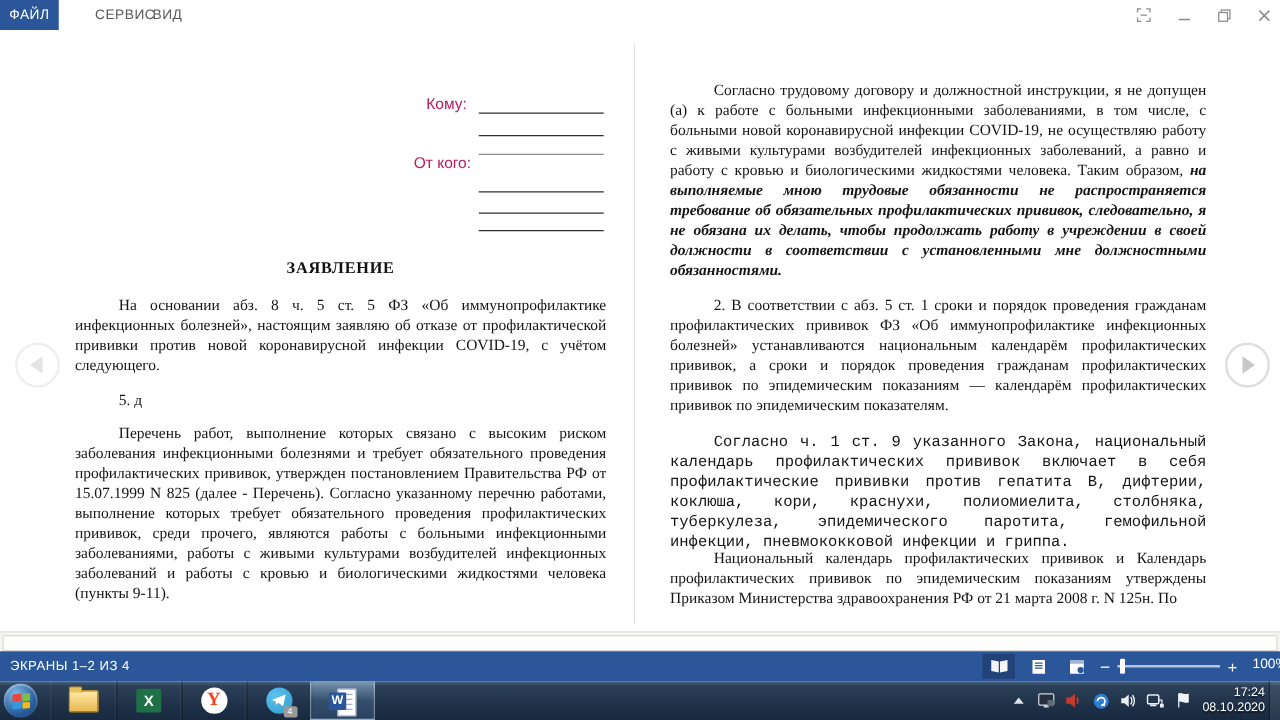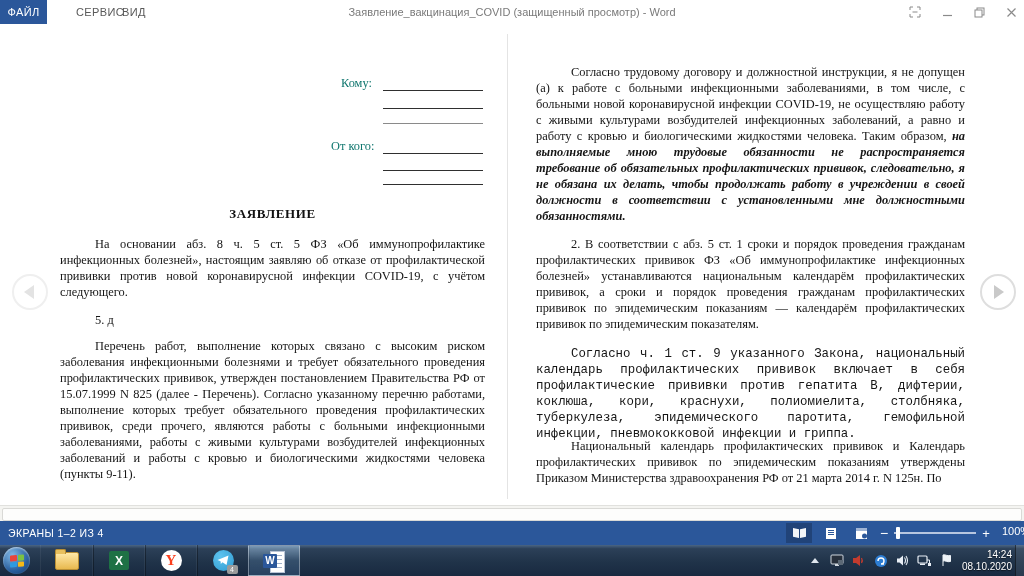--- a/index.html
+++ b/index.html
@@ -23,21 +23,21 @@
   
   .docarea{position:absolute;top:24px;left:0;width:1024px;height:481px;background:#fff;}
   .page-divider{position:absolute;left:507px;top:10px;width:1px;height:465px;background:#e4e4e4;}
 
   .doc-par{position:absolute;text-align:justify;font-family:"Liberation Serif",serif;
            font-size:12.4px;line-height:16px;color:#151515;text-indent:35px;margin:0;}
   .col-left{left:60px;width:425px;}
   .col-right{left:536px;width:429px;}
   .doc-heading{position:absolute;left:60px;width:425px;text-align:center;font-family:"Liberation Serif",serif;
                font-size:13px;font-weight:bold;color:#111;letter-spacing:.6px;margin:0;}
-  .addr-label{position:absolute;font-family:Liberation Serif, serif;font-size:12.4px;color:#0f766e;white-space:nowrap;}
+  .addr-label{position:absolute;font-family:Liberation Sans, sans-serif;font-size:12.4px;color:#be185d;white-space:nowrap;}
   .blank-line{position:absolute;width:100px;height:1px;background:#2f2f2f;}
   .blank-line.gray{background:#8a8a8a;}
   .emph{font-weight:bold;font-style:italic;}
 
   .nav-circle{position:absolute;width:32px;height:32px;border-radius:50%;top:250px;
               display:flex;align-items:center;justify-content:center;cursor:pointer;}
   .nav-left{left:12px;border:2px solid #efefef;color:#e3e3e3;}
   .nav-right{left:980px;border:2px solid #dedede;color:#c9c9c9;}
   .nav-tri{width:0;height:0;border-style:solid;}
   .nav-tri.l{border-width:7px 10px 7px 0;border-color:transparent currentColor transparent transparent;margin-right:2px;}
@@ -105,21 +105,20 @@
   .show-desktop{position:absolute;right:0;top:0;width:8px;height:31px;background:rgba(255,255,255,.08);
                 border-left:1px solid rgba(0,0,0,.5);cursor:pointer;}
 </style>
 </head>
 <body>
 
 <div class="titlebar">
   <div class="menu-file">ФАЙЛ</div>
   <div class="menu-item menu-service">СЕРВИС</div>
   <div class="menu-item menu-view">ВИД</div>
-  <div class="title-text">Заявление_вакцинация_COVID (защищенный просмотр) - Word</div>
   <div class="winbtns">
     <div class="winbtn">
       <svg width="12" height="12" viewBox="0 0 12 12">
           <g stroke="#8a8a8a" stroke-width="1" fill="none">
         <path d="M1 4 L1 1 L4 1"></path>
             <path d="M8 1 L11 1 L11 4"></path>
             <path d="M11 8 L11 11 L8 11"></path>
             <path d="M4 11 L1 11 L1 8"></path>
         <path d="M3.5 6 L8.5 6" stroke-width="1"></path>
           </g>
@@ -144,34 +143,34 @@
   </div>
 </div>
 
 <div class="docarea">
   <div class="page-divider"></div>
 
   <span class="addr-label" style="left:341px;top:52px;">Кому:</span>
   <div class="blank-line" style="left:383px;top:66px;"></div>
   <div class="blank-line" style="left:383px;top:84px;"></div>
   <div class="blank-line gray" style="left:383px;top:99px;"></div>
-  <span class="addr-label" style="left:331px;top:115px;">От кого:</span>
+  <span class="addr-label" style="left:331px;top:99px;">От кого:</span>
   <div class="blank-line" style="left:383px;top:129px;"></div>
   <div class="blank-line" style="left:383px;top:146px;"></div>
   <div class="blank-line" style="left:383px;top:160px;"></div>
 
   <h1 class="doc-heading" style="top:182px;">ЗАЯВЛЕНИЕ</h1>
   <p class="doc-par col-left" style="top:212px;">На основании абз. 8 ч. 5 ст. 5 ФЗ «Об иммунопрофилактике инфекционных болезней», настоящим заявляю об отказе от профилактической прививки против новой коронавирусной инфекции COVID-19, с учётом следующего.</p>
   <p class="doc-par col-left" style="top:288px;text-align:left;">5. д</p>
   <p class="doc-par col-left" style="top:314px;">Перечень работ, выполнение которых связано с высоким риском заболевания инфекционными болезнями и требует обязательного проведения профилактических прививок, утвержден постановлением Правительства РФ от 15.07.1999 N 825 (далее - Перечень). Согласно указанному перечню работами, выполнение которых требует обязательного проведения профилактических прививок, среди прочего, являются работы с больными инфекционными заболеваниями, работы с живыми культурами возбудителей инфекционных заболеваний и работы с кровью и биологическими жидкостями человека (пункты 9-11).</p>
 
   <p class="doc-par col-right" style="top:40px;"><span>Согласно трудовому договору и должностной инструкции, я не допущен (а) к работе с больными инфекционными заболеваниями, в том числе, с больными новой коронавирусной инфекции COVID-19, не осуществляю работу с живыми культурами возбудителей инфекционных заболеваний, а равно и работу с кровью и биологическими жидкостями человека. Таким образом, </span><span class="emph">на выполняемые мною трудовые обязанности не распространяется требование об обязательных профилактических прививок, следовательно, я не обязана их делать, чтобы продолжать работу в учреждении в своей должности в соответствии с установленными мне должностными обязанностями.</span></p>
   <p class="doc-par col-right" style="top:212px;">2. В соответствии с абз. 5 ст. 1 сроки и порядок проведения гражданам профилактических прививок ФЗ «Об иммунопрофилактике инфекционных болезней» устанавливаются национальным календарём профилактических прививок, а сроки и порядок проведения гражданам профилактических прививок по эпидемическим показаниям — календарём профилактических прививок по эпидемическим показателям.</p>
   <p class="doc-par col-right" style="top:322px;font-family:Liberation Mono, monospace;">Согласно ч. 1 ст. 9 указанного Закона, национальный календарь профилактических прививок включает в себя профилактические прививки против гепатита В, дифтерии, коклюша, кори, краснухи, полиомиелита, столбняка, туберкулеза, эпидемического паротита, гемофильной инфекции, пневмококковой инфекции и гриппа.</p>
-  <p class="doc-par col-right" style="top:414px;">Национальный календарь профилактических прививок и Календарь профилактических прививок по эпидемическим показаниям утверждены Приказом Министерства здравоохранения РФ от 21 марта 2014 г. N 125н. По</p>
+  <p class="doc-par col-right" style="top:414px;">Национальный календарь профилактических прививок и Календарь профилактических прививок по эпидемическим показаниям утверждены Приказом Министерства здравоохранения РФ от 21 марта 2008 г. N 125н. По</p>
 
   <div class="nav-circle nav-left">
       <span class="nav-tri l"></span>
     </div>
   <div class="nav-circle nav-right">
       <span class="nav-tri r"></span>
     </div>
 </div>
 
 <div class="hscroll">
@@ -289,17 +288,17 @@
         </svg>
     </div>
     <div class="tray-ico">
       <svg width="13" height="13" viewBox="0 0 13 13">
           <path d="M3 1 V12 M3 1 C5 0 7 2.5 10.5 1.5 L10.5 7.5 C7 8.5 5 6 3 7" fill="#eef3f8" stroke="#eef3f8" stroke-width="1"></path>
         </svg>
     </div>
   </div>
 
   <div class="clock">
-    <span>14:24</span>
+    <span>17:24</span>
     <span>08.10.2020</span>
   </div>
   <div class="show-desktop"></div>
 </div>
 
 </body></html>

